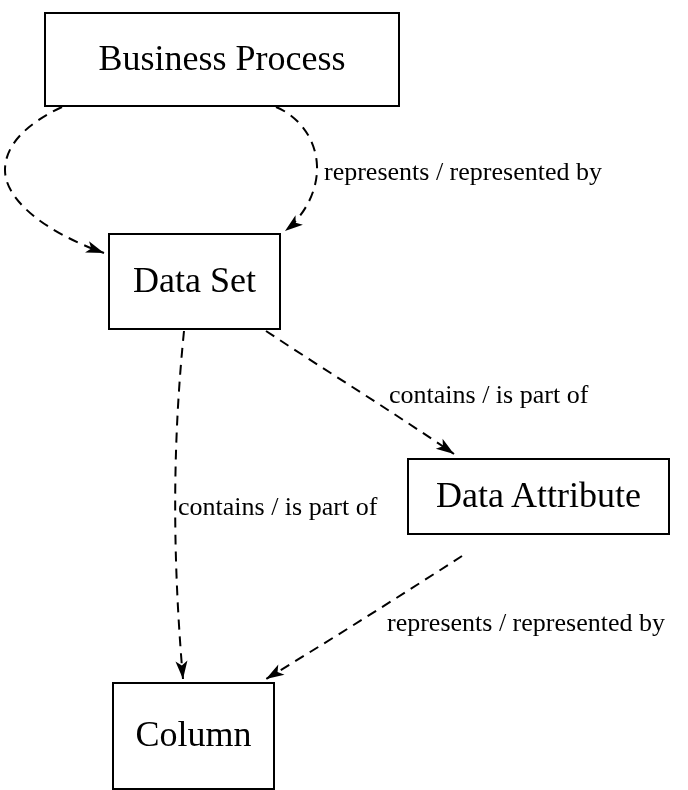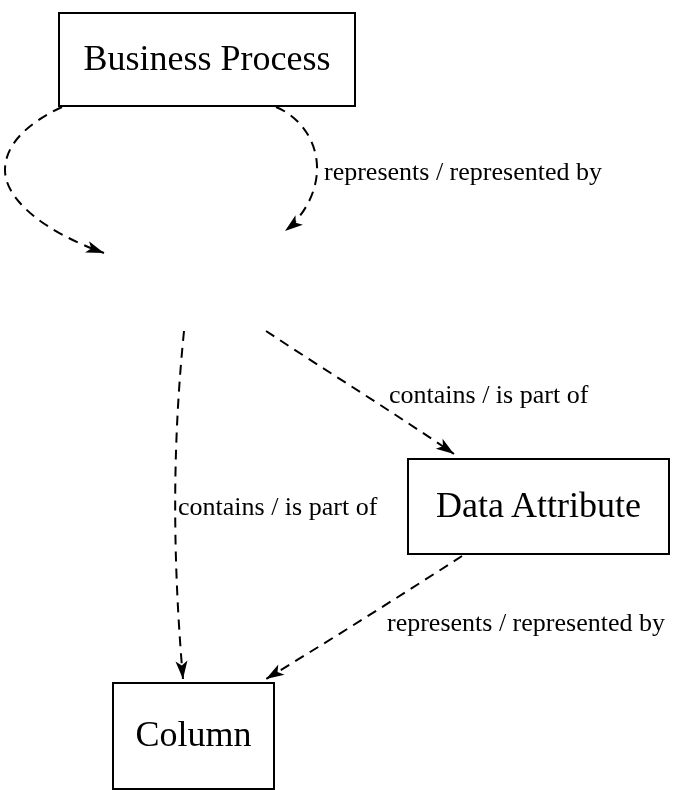--- a/index.html
+++ b/index.html
@@ -39,23 +39,23 @@
     padding-bottom: 4px;
   }
   .edge-label {
     position: absolute;
     font-size: 26px;
     line-height: 30px;
     white-space: nowrap;
     background: transparent;
   }
   
-  #node-business-process { left: 58px;  top: 12px;  width: 298px; height: 95px; }
+  #node-business-process { left: 44px;  top: 12px;  width: 356px; height: 95px; }
   #node-data-set         { left: 108px; top: 233px; width: 173px; height: 97px; }
-  #node-data-attribute   { left: 407px; top: 458px; width: 263px; height: 97px; }
+  #node-data-attribute   { left: 407px; top: 458px; width: 263px; height: 77px; }
   #node-column           { left: 112px; top: 682px; width: 163px; height: 108px; }
   
   #edge-label-consumes        { left: 27px;  top: 157px; }
   #edge-label-represents-top  { left: 324px; top: 157px; }
   #edge-label-contains-right  { left: 389px; top: 380px; }
   #edge-label-contains-left   { left: 178px; top: 492px; }
   #edge-label-represents-bottom { left: 387px; top: 608px; }
 </style>
 </head>
 <body>
@@ -74,20 +74,23 @@
       <path d="M 266 331 C 328 372, 396 414, 454 454" marker-end="url(#arrowhead)"></path>
       <path d="M 184 331 C 174 430, 171 540, 183 679" marker-end="url(#arrowhead)"></path>
       <path d="M 462 556 C 400 596, 332 639, 266 679" marker-end="url(#arrowhead)"></path>
     </g>
   </svg>
 
   <div class="node" id="node-business-process">
     <span class="node-label">Business Process</span>
   </div>
 
+  <div class="node" id="node-data-set">
+    <span class="node-label">Data Set</span>
+  </div>
 
   <div class="node" id="node-data-attribute">
     <span class="node-label">Data Attribute</span>
   </div>
 
   <div class="node" id="node-column">
     <span class="node-label">Column</span>
   </div>
 
 

